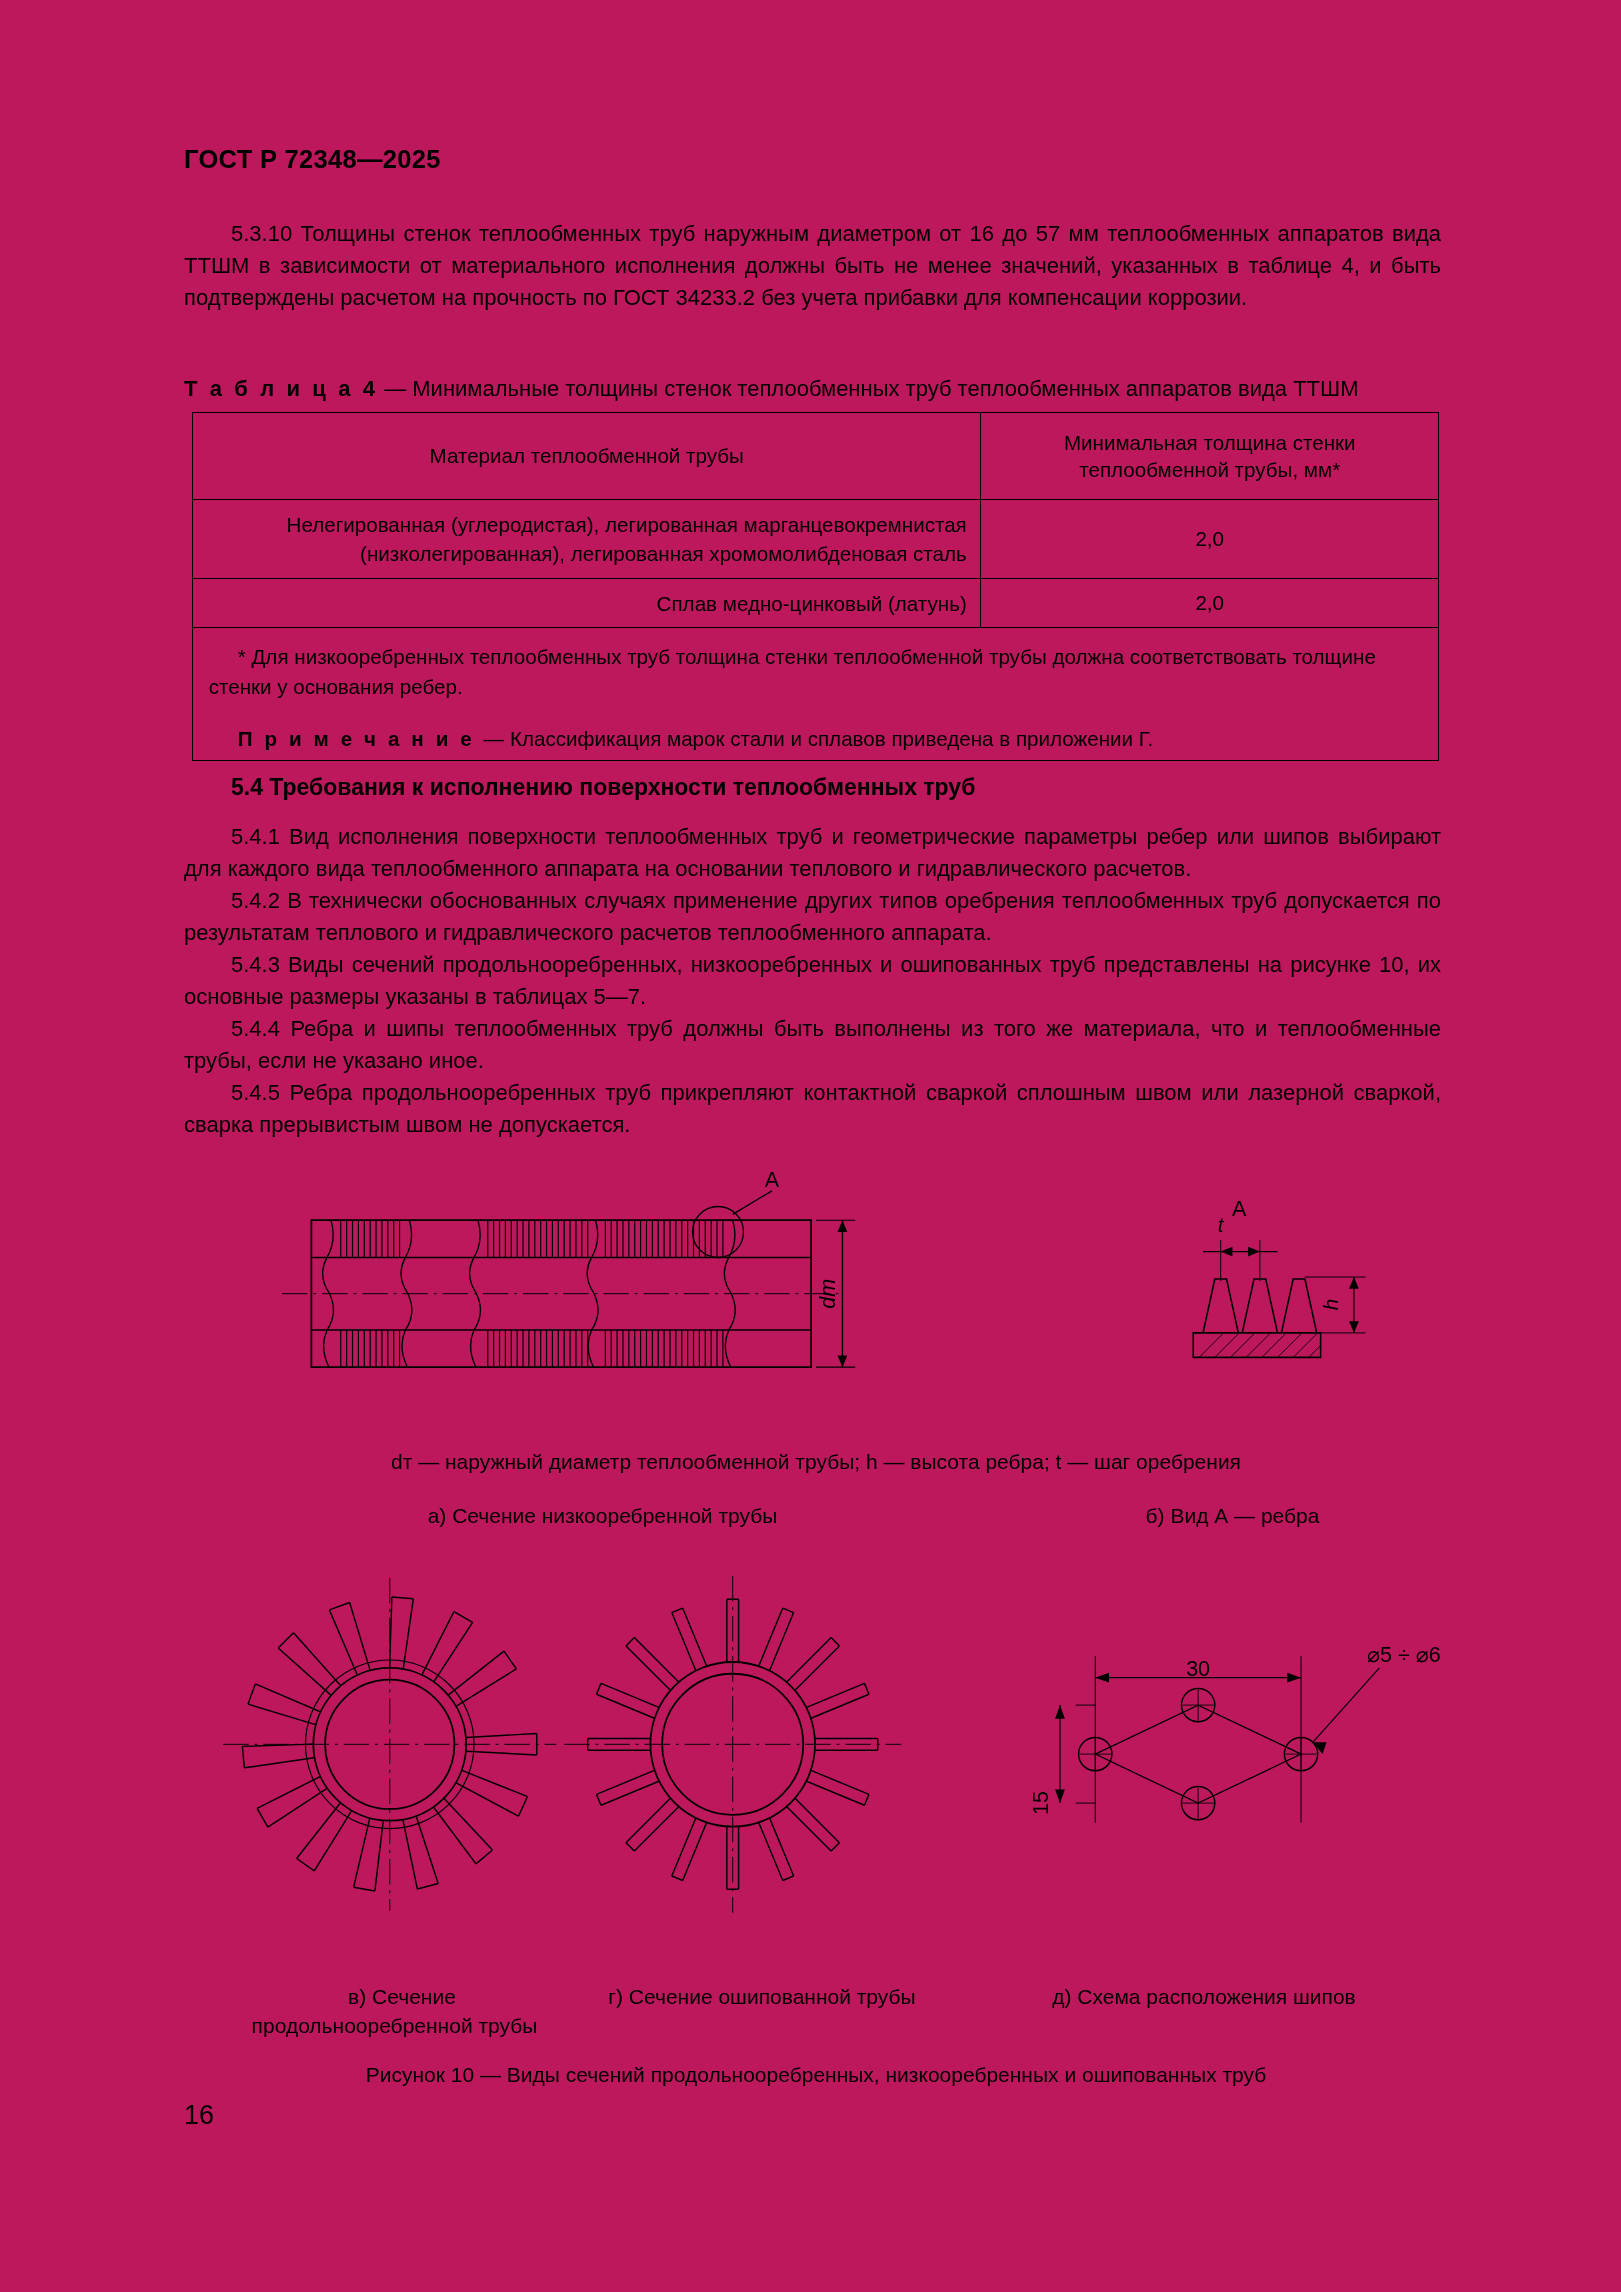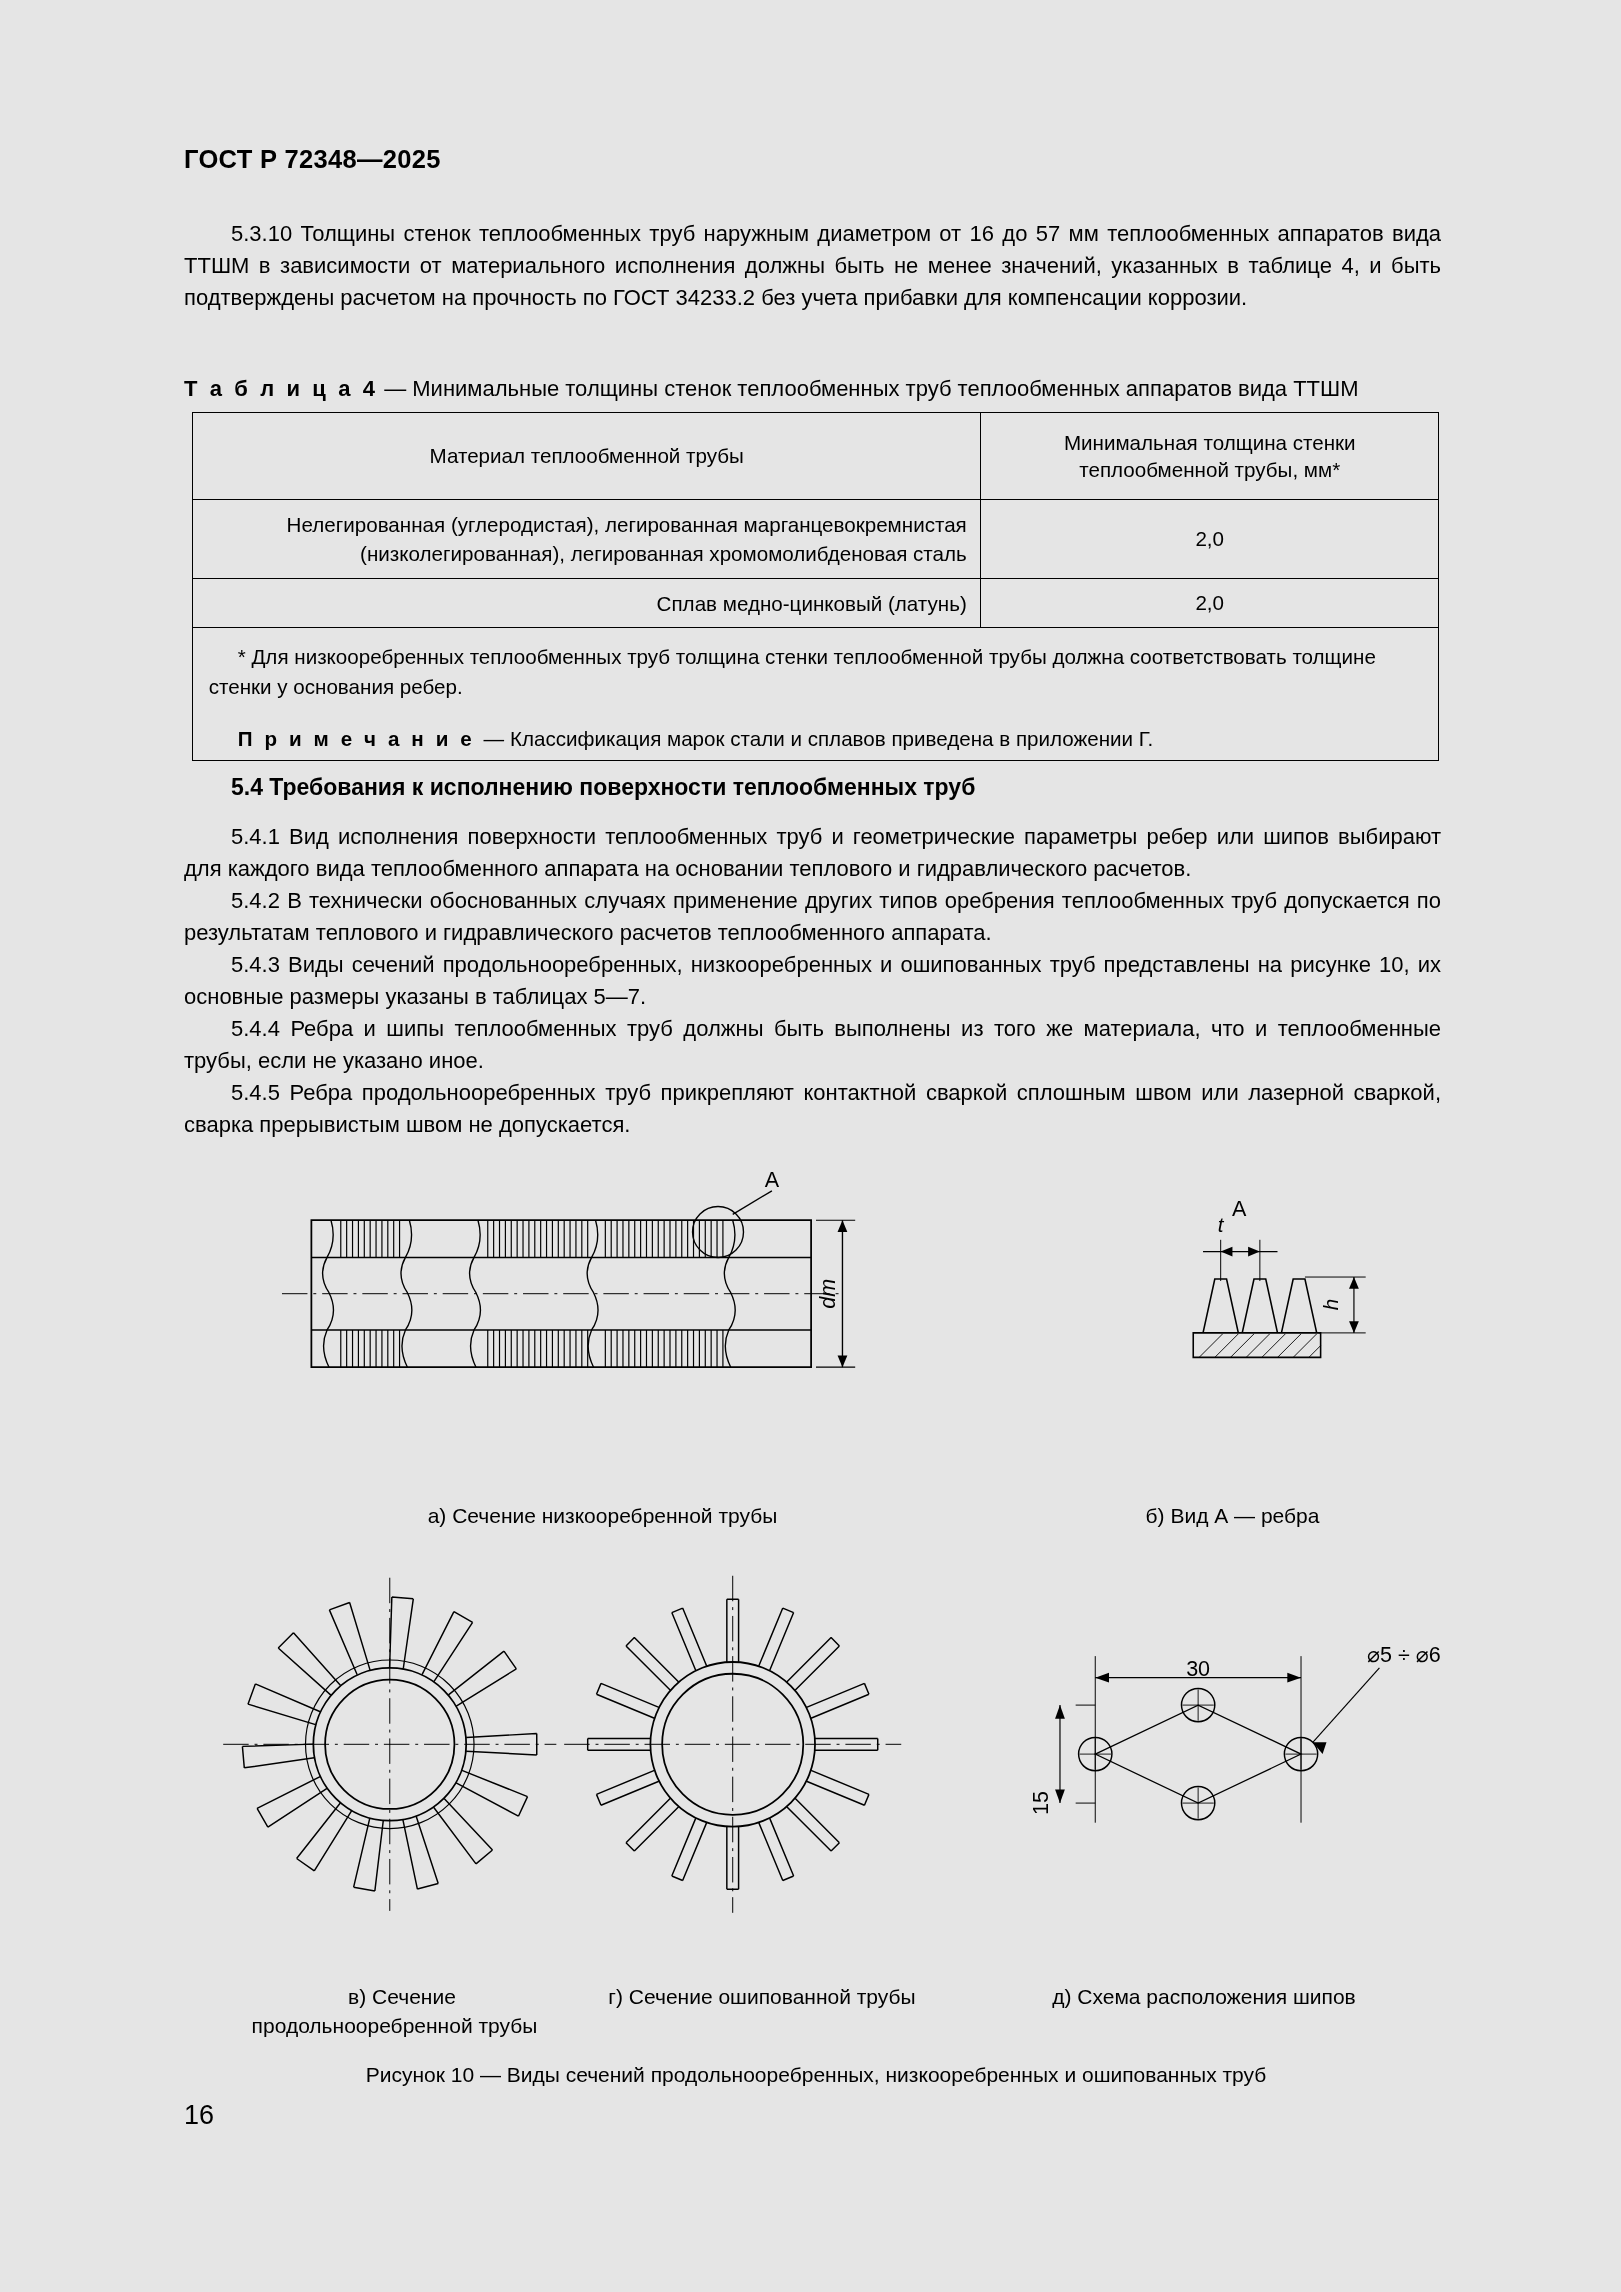--- a/index.html
+++ b/index.html
@@ -9,21 +9,21 @@
   }
   body {
     font-family: "Liberation Sans", sans-serif;
     color: #000000;
   }
   .page {
     position: relative;
     width: 1621px;
     height: 2293px;
     margin: 0 auto;
-    background: #e5e5e5;
+    background: #be185d;
     box-sizing: border-box;
   }
   .doc-header {
     position: absolute;
     left: 184px;
     top: 145px;
     font-size: 25.5px;
     font-weight: bold;
     letter-spacing: 0.3px;
   }
@@ -244,20 +244,21 @@
         <path d="M134 108 L196 108 M148 165 L196 165" stroke-width="1"></path>
         <path d="M184 108 L184 165" stroke-width="1.2"></path>
         <path d="M184 108 l-5 12 l10 0 z" fill="#000" stroke="none"></path>
         <path d="M184 165 l-5 -12 l10 0 z" fill="#000" stroke="none"></path>
       </g>
       <text x="1077" y="46" font-size="22" text-anchor="middle">А</text>
       <text x="1058" y="62" font-size="21" font-style="italic" text-anchor="middle">t</text>
       <text x="1178" y="136" font-size="21" font-style="italic" text-anchor="middle" transform="rotate(-90 1178 136)">h</text>
     </svg>
 
+    <div class="fig-caption" style="top:279px">dт — наружный диаметр теплообменной трубы; h — высота ребра; t — шаг оребрения</div>
 
     <div class="sub-caption" style="left:144px;top:333px;width:549px">а)  Сечение низкооребренной трубы</div>
     <div class="sub-caption" style="left:882px;top:333px;width:333px">б)  Вид А — ребра</div>
 
     <svg width="1264" height="402" viewBox="0 0 1290 410" style="position:absolute;left:0;top:387px;">
 
       <g stroke="#000" fill="none" stroke-width="1.6" transform="translate(210,190)">
         <circle cx="0" cy="0" r="66" stroke-width="1.8"></circle>
         <circle cx="0" cy="0" r="78" stroke-width="1.8"></circle>
         <circle cx="0" cy="0" r="86" stroke-width="1.2"></circle>

